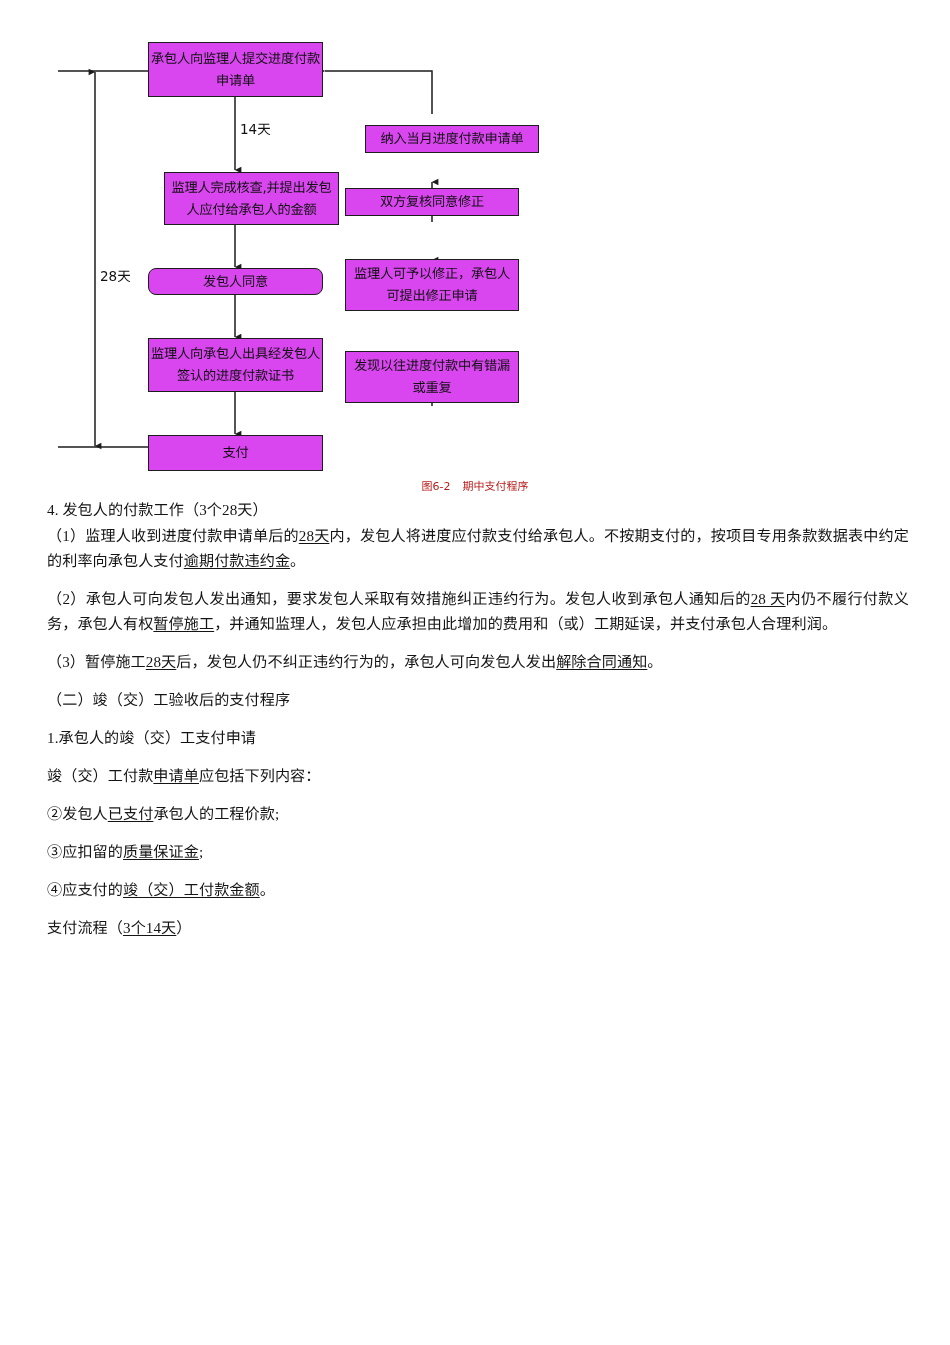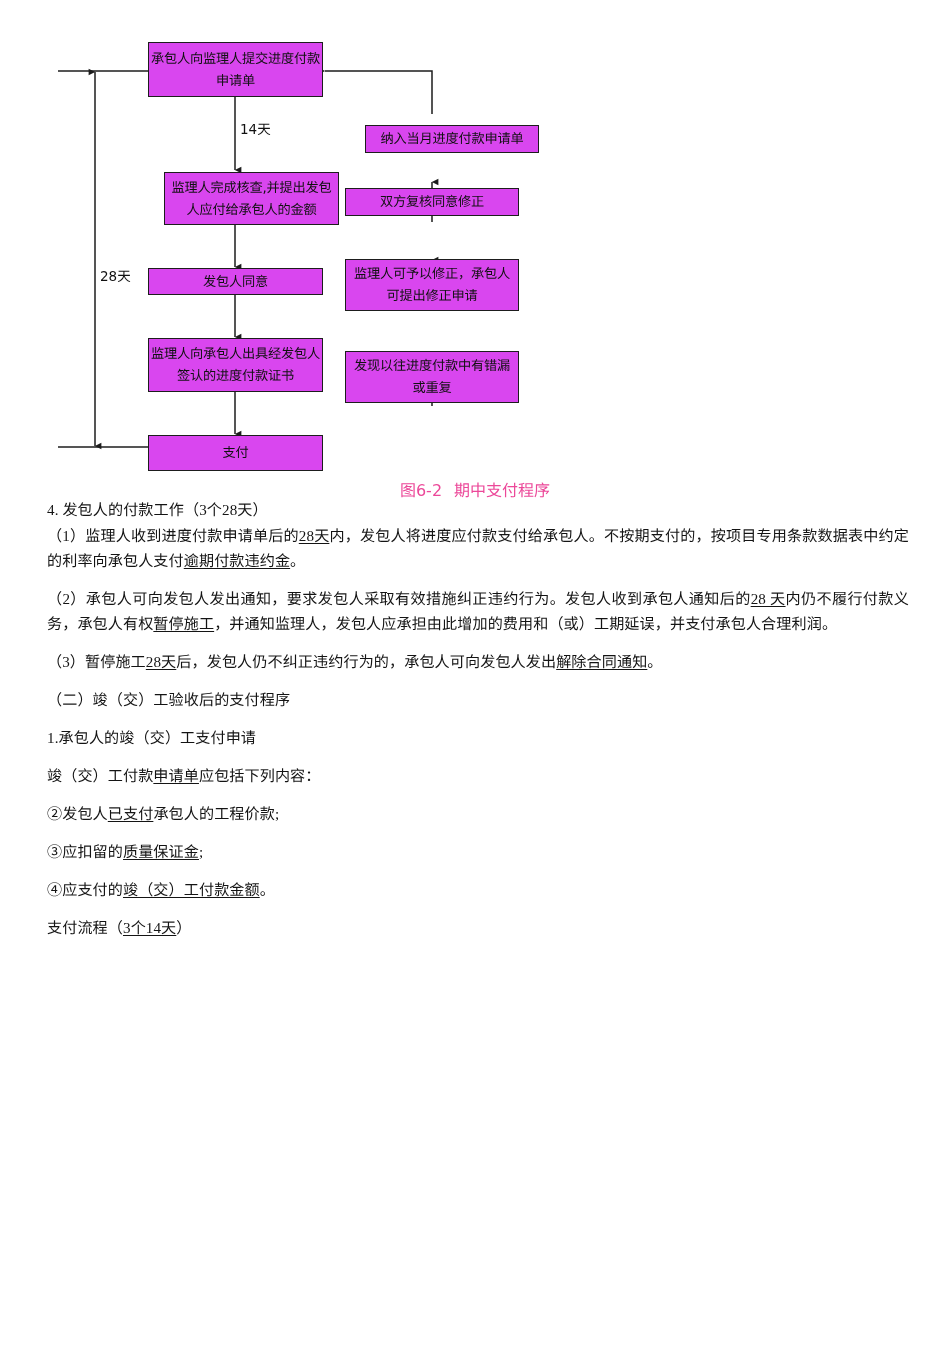--- a/index.html
+++ b/index.html
@@ -53,22 +53,22 @@
     color: #111111;
     white-space: nowrap;
   }
   .fc-caption {
     position: absolute;
     width: 950px;
     left: 0;
     top: 477px;
     text-align: center;
     font-family: "DejaVu Sans", "Liberation Sans", sans-serif;
-    font-size: 16px;
-    color: #ec4899;
+    font-size: 11px;
+    color: #b91c1c;
   }
   .fc-caption .cap-gap { display: inline-block; width: 12px; }
 
   
   #bodytext {
     position: absolute;
     left: 47px;
     top: 498px;
     width: 862px;
   }
@@ -127,21 +127,21 @@
   </svg>
 
   <div class="fc-box" style="left:148px; top:42px; width:175px; height:55px;">
     <span>承包人向监理人提交进度付款申请单</span>
   </div>
 
   <div class="fc-box" style="left:164px; top:172px; width:175px; height:53px;">
     <span>监理人完成核查,并提出发包人应付给承包人的金额</span>
   </div>
 
-  <div class="fc-box" style="left:148px; top:268px; width:175px; height:27px;">
+  <div class="fc-box" style="left:148px; top:268px; width:175px; height:27px;border-radius:8px;">
     <span>发包人同意</span>
   </div>
 
   <div class="fc-box" style="left:148px; top:338px; width:175px; height:54px;">
     <span>监理人向承包人出具经发包人签认的进度付款证书</span>
   </div>
 
   <div class="fc-box" style="left:148px; top:435px; width:175px; height:36px;">
     <span>支付</span>
   </div>

